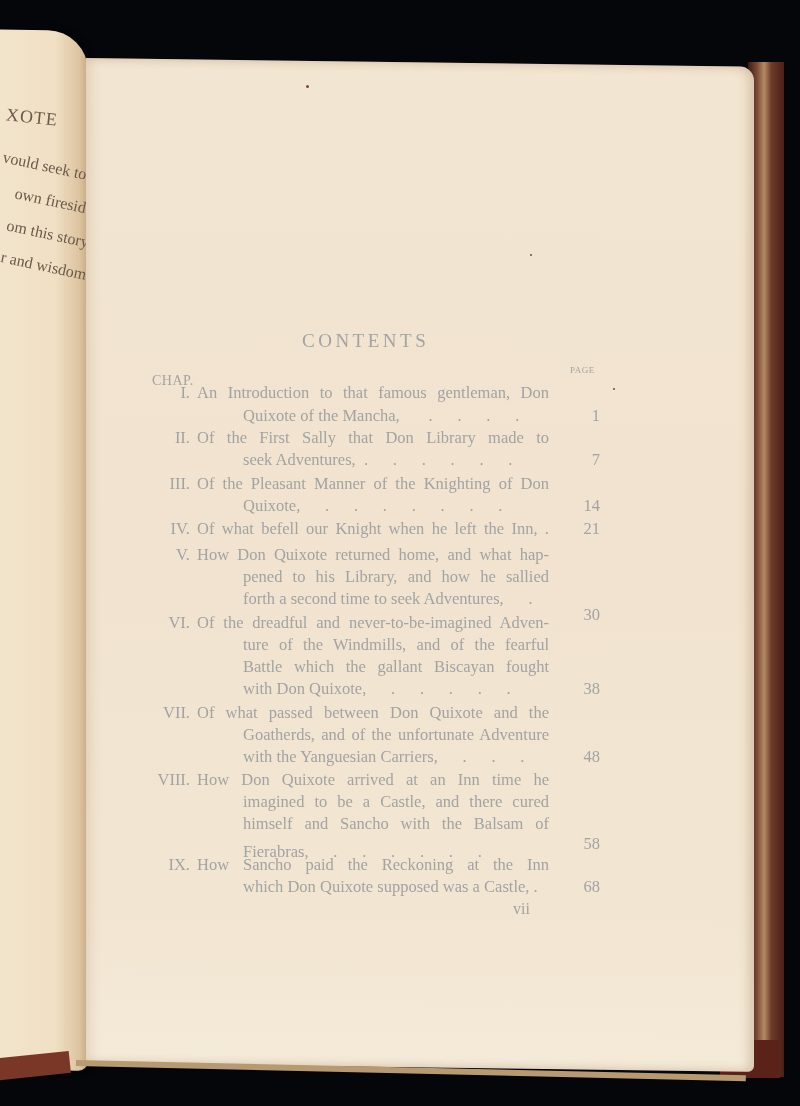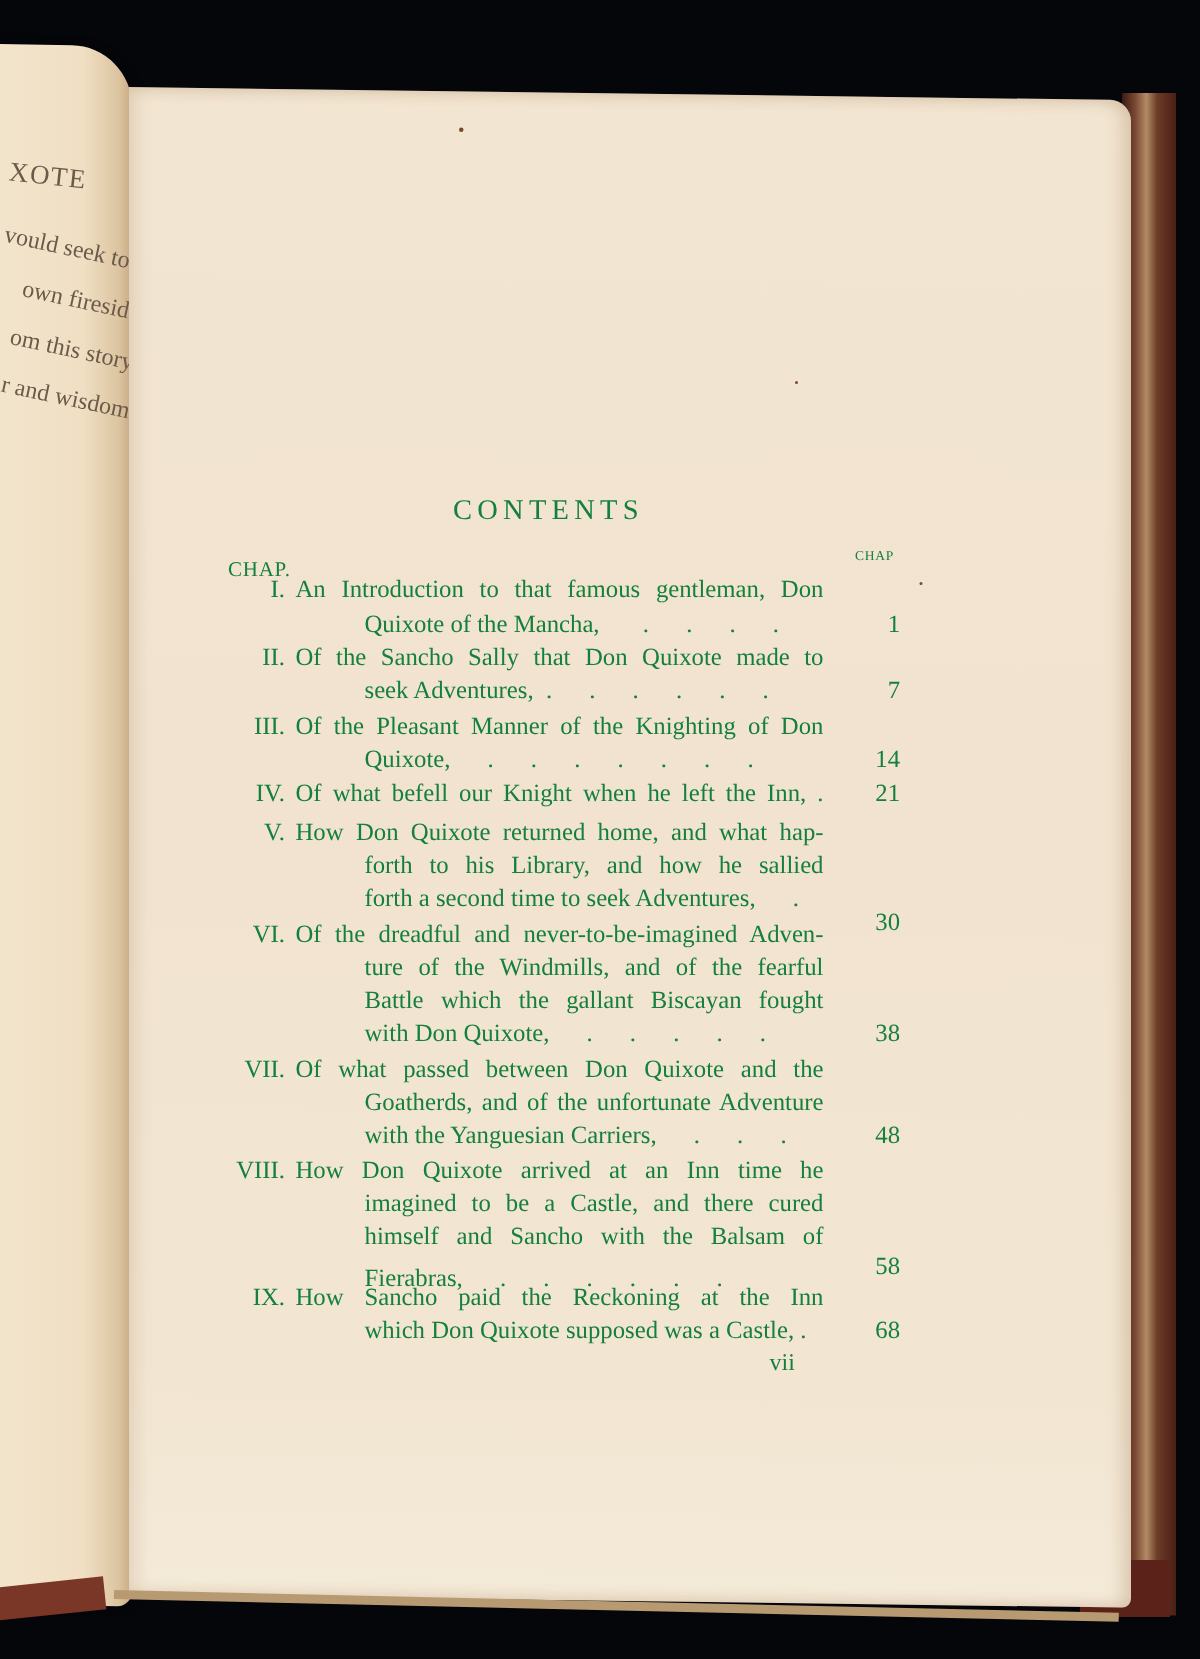--- a/index.html
+++ b/index.html
@@ -43,21 +43,21 @@
     transform: skewY(0.75deg);
     transform-origin: top left;
     box-shadow: inset -6px 0 10px rgba(150,110,70,0.25), inset 6px 0 10px rgba(160,120,80,0.15);
   }
   .page-bottom-edge {
     position: absolute; left: 76px; top: 1060px; width: 670px; height: 6px;
     background: #b89a72; transform: rotate(1.3deg); transform-origin: left;
   }
   .speck { position: absolute; width: 3px; height: 3px; border-radius: 50%; background: #7a4a30; }
 
-  .content { position: absolute; left: 0; top: 0; width: 800px; height: 1106px; color: #15803d; }
+  .content { position: absolute; left: 0; top: 0; width: 800px; height: 1106px; color: #a3a3a3; }
   .title {
     position: absolute; left: 302px; top: 330px; font-size: 19px; letter-spacing: 3.5px;
   }
   .hdr-chap { position: absolute; left: 152px; top: 373px; font-size: 14px; letter-spacing: 0.5px; text-align: right; }
   .hdr-page { position: absolute; left: 570px; top: 365px; font-size: 9px; letter-spacing: 0.5px; }
 
   .entry { position: absolute; left: 0; width: 800px; font-size: 16.5px; }
   .entry .num { position: absolute; right: 610px; text-align: right; white-space: nowrap; }
   .entry .line { position: absolute; left: 243px; width: 306px; white-space: nowrap; }
   .entry .line.first { left: 197px; width: 352px; }
@@ -82,53 +82,53 @@
 <div class="cover-bottom"></div>
 <div class="page"></div>
 <div class="page-bottom-edge"></div>
 <div class="speck" style="left:306px;top:85px"></div>
 <div class="speck" style="left:530px;top:254px;width:2px;height:2px"></div>
 <div class="speck" style="left:613px;top:388px;width:2px;height:2px"></div>
 
 <div class="content">
   <div class="title">CONTENTS</div>
   <div class="hdr-chap">CHAP.</div>
-  <div class="hdr-page">CHAP</div>
+  <div class="hdr-page">PAGE</div>
 
   <div class="entry" style="top:383px">
     <span class="num" style="top:0">I.</span>
     <span class="line first just" style="top:0">An Introduction to that famous gentleman, Don</span>
     <span class="line" style="top:23px">Quixote of the Mancha,&nbsp;&nbsp;&nbsp;&nbsp;&nbsp;&nbsp;&nbsp;.&nbsp;&nbsp;&nbsp;&nbsp;&nbsp;&nbsp;.&nbsp;&nbsp;&nbsp;&nbsp;&nbsp;&nbsp;.&nbsp;&nbsp;&nbsp;&nbsp;&nbsp;&nbsp;.</span>
     <span class="pg" style="top:23px">1</span>
   </div>
 
   <div class="entry" style="top:428px">
     <span class="num" style="top:0">II.</span>
-    <span class="line first just" style="top:0">Of the Sancho Sally that Don Quixote made to</span>
+    <span class="line first just" style="top:0">Of the First Sally that Don Library made to</span>
     <span class="line" style="top:22px">seek Adventures,&nbsp;&nbsp;.&nbsp;&nbsp;&nbsp;&nbsp;&nbsp;&nbsp;.&nbsp;&nbsp;&nbsp;&nbsp;&nbsp;&nbsp;.&nbsp;&nbsp;&nbsp;&nbsp;&nbsp;&nbsp;.&nbsp;&nbsp;&nbsp;&nbsp;&nbsp;&nbsp;.&nbsp;&nbsp;&nbsp;&nbsp;&nbsp;&nbsp;.</span>
     <span class="pg" style="top:22px">7</span>
   </div>
 
   <div class="entry" style="top:474px">
     <span class="num" style="top:0">III.</span>
     <span class="line first just" style="top:0">Of the Pleasant Manner of the Knighting of Don</span>
     <span class="line" style="top:22px">Quixote,&nbsp;&nbsp;&nbsp;&nbsp;&nbsp;&nbsp;.&nbsp;&nbsp;&nbsp;&nbsp;&nbsp;&nbsp;.&nbsp;&nbsp;&nbsp;&nbsp;&nbsp;&nbsp;.&nbsp;&nbsp;&nbsp;&nbsp;&nbsp;&nbsp;.&nbsp;&nbsp;&nbsp;&nbsp;&nbsp;&nbsp;.&nbsp;&nbsp;&nbsp;&nbsp;&nbsp;&nbsp;.&nbsp;&nbsp;&nbsp;&nbsp;&nbsp;&nbsp;.</span>
     <span class="pg" style="top:22px">14</span>
   </div>
 
   <div class="entry" style="top:519px">
     <span class="num" style="top:0">IV.</span>
     <span class="line first just" style="top:0">Of what befell our Knight when he left the Inn, .</span>
     <span class="pg" style="top:0">21</span>
   </div>
 
   <div class="entry" style="top:545px">
     <span class="num" style="top:0">V.</span>
     <span class="line first just" style="top:0">How Don Quixote returned home, and what hap-</span>
-    <span class="line just" style="top:22px">forth to his Library, and how he sallied</span>
+    <span class="line just" style="top:22px">pened to his Library, and how he sallied</span>
     <span class="line" style="top:44px">forth a second time to seek Adventures,&nbsp;&nbsp;&nbsp;&nbsp;&nbsp;&nbsp;.</span>
     <span class="pg" style="top:60px">30</span>
   </div>
 
   <div class="entry" style="top:613px">
     <span class="num" style="top:0">VI.</span>
     <span class="line first just" style="top:0">Of the dreadful and never-to-be-imagined Adven-</span>
     <span class="line just" style="top:22px">ture of the Windmills, and of the fearful</span>
     <span class="line just" style="top:44px">Battle which the gallant Biscayan fought</span>
     <span class="line" style="top:66px">with Don Quixote,&nbsp;&nbsp;&nbsp;&nbsp;&nbsp;&nbsp;.&nbsp;&nbsp;&nbsp;&nbsp;&nbsp;&nbsp;.&nbsp;&nbsp;&nbsp;&nbsp;&nbsp;&nbsp;.&nbsp;&nbsp;&nbsp;&nbsp;&nbsp;&nbsp;.&nbsp;&nbsp;&nbsp;&nbsp;&nbsp;&nbsp;.</span>

